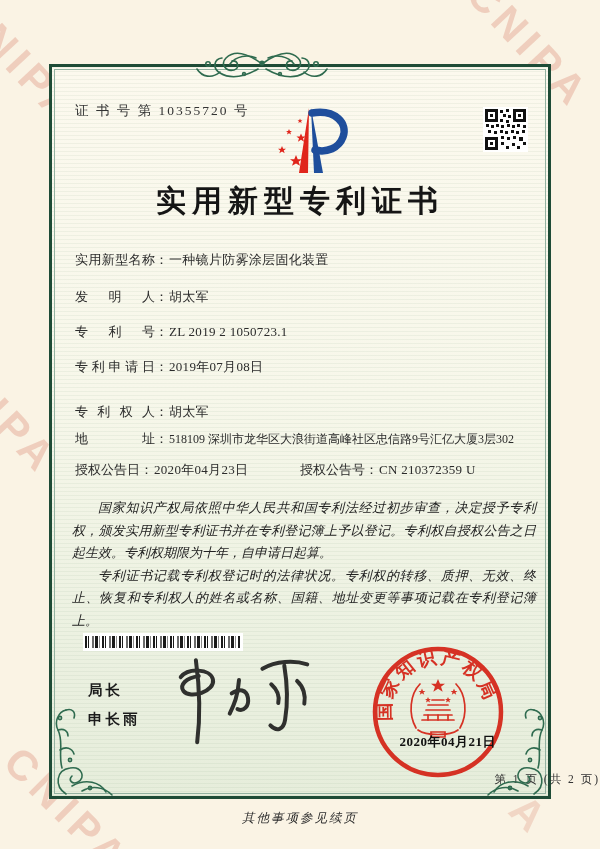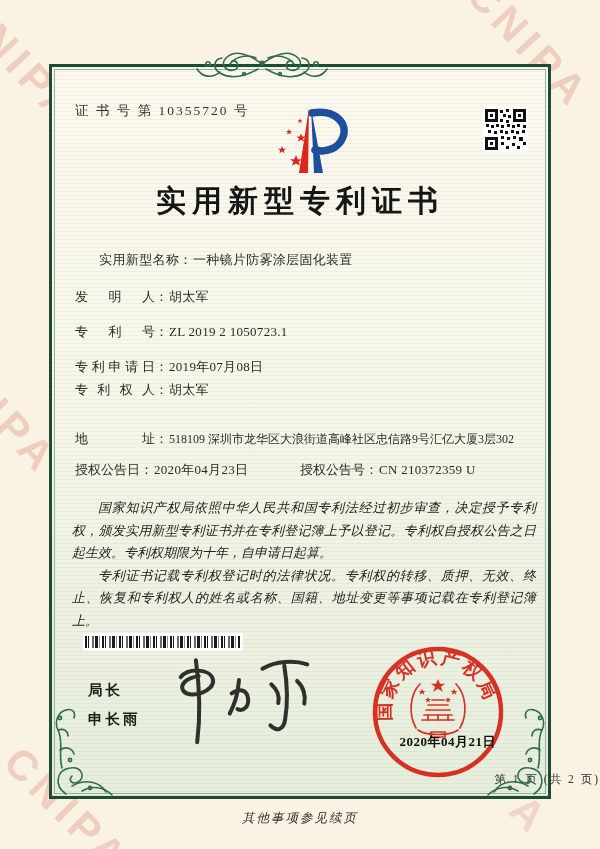--- a/index.html
+++ b/index.html
@@ -174,33 +174,33 @@
         <rect x="7" y="7" width="3" height="3" fill="#111"></rect>
       <rect x="33" y="5" width="7" height="7" fill="#fff"></rect>
         <rect x="35" y="7" width="3" height="3" fill="#111"></rect>
       <rect x="5" y="33" width="7" height="7" fill="#fff"></rect>
         <rect x="7" y="35" width="3" height="3" fill="#111"></rect>
     </svg>
 
     <div class="title">实用新型专利证书</div>
 
     <div class="fields">
-      <div class="frow" style="top:251px;margin-left:24px;">
+      <div class="frow" style="top:251px;">
         <span class="flabel">实用新型名称</span><span class="fcolon">：</span><span class="fvalue">一种镜片防雾涂层固化装置</span>
       </div>
       <div class="frow" style="top:288px;">
         <span class="flabel">发明人</span><span class="fcolon">：</span><span class="fvalue">胡太军</span>
       </div>
       <div class="frow" style="top:323px;">
         <span class="flabel">专利号</span><span class="fcolon">：</span><span class="fvalue">ZL 2019 2 1050723.1</span>
       </div>
       <div class="frow" style="top:358px;">
         <span class="flabel">专利申请日</span><span class="fcolon">：</span><span class="fvalue">2019年07月08日</span>
       </div>
-      <div class="frow" style="top:381px;">
+      <div class="frow" style="top:403px;">
         <span class="flabel">专利权人</span><span class="fcolon">：</span><span class="fvalue">胡太军</span>
       </div>
       <div class="frow" style="top:430px;">
         <span class="flabel">地址</span><span class="fcolon">：</span><span class="fvalue small">518109 深圳市龙华区大浪街道高峰社区忠信路9号汇亿大厦3层302</span>
       </div>
       <div class="frow" style="top:461px;">
         <span>授权公告日</span><span class="fcolon">：</span><span class="fvalue">2020年04月23日</span>
         <span class="gcol2">
           <span>授权公告号</span><span class="fcolon">：</span><span class="fvalue">CN 210372359 U</span>
         </span>

